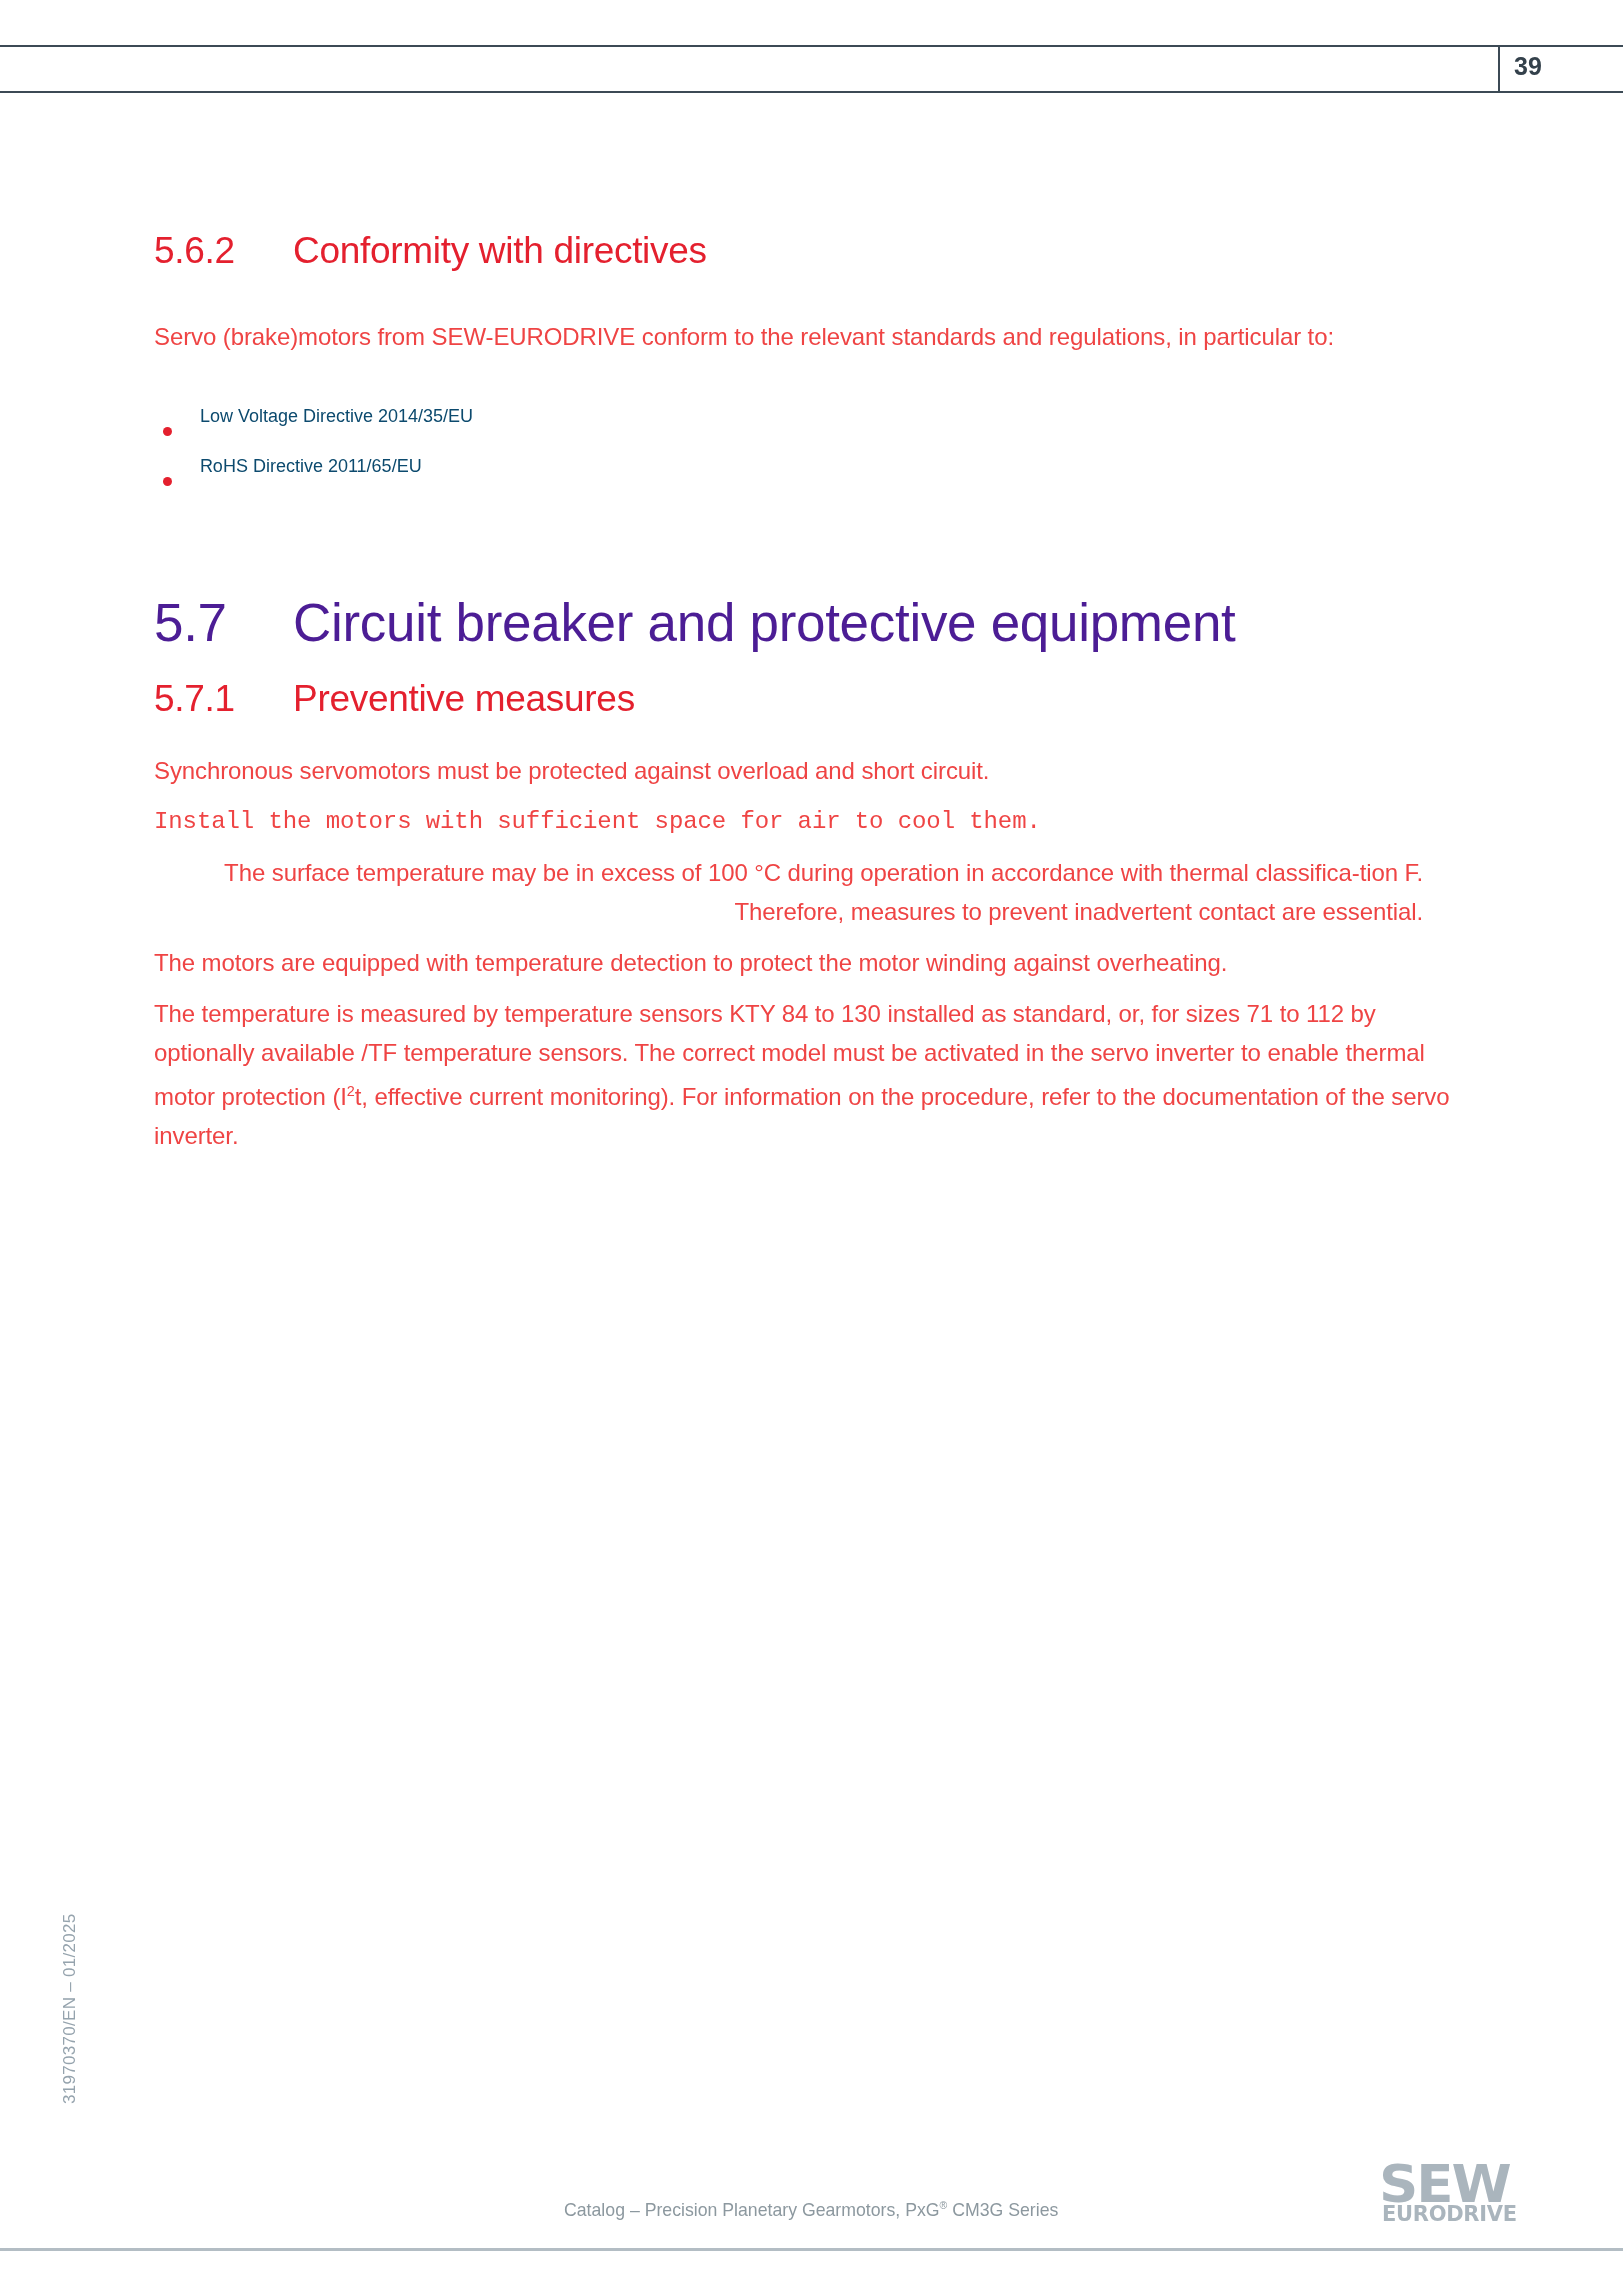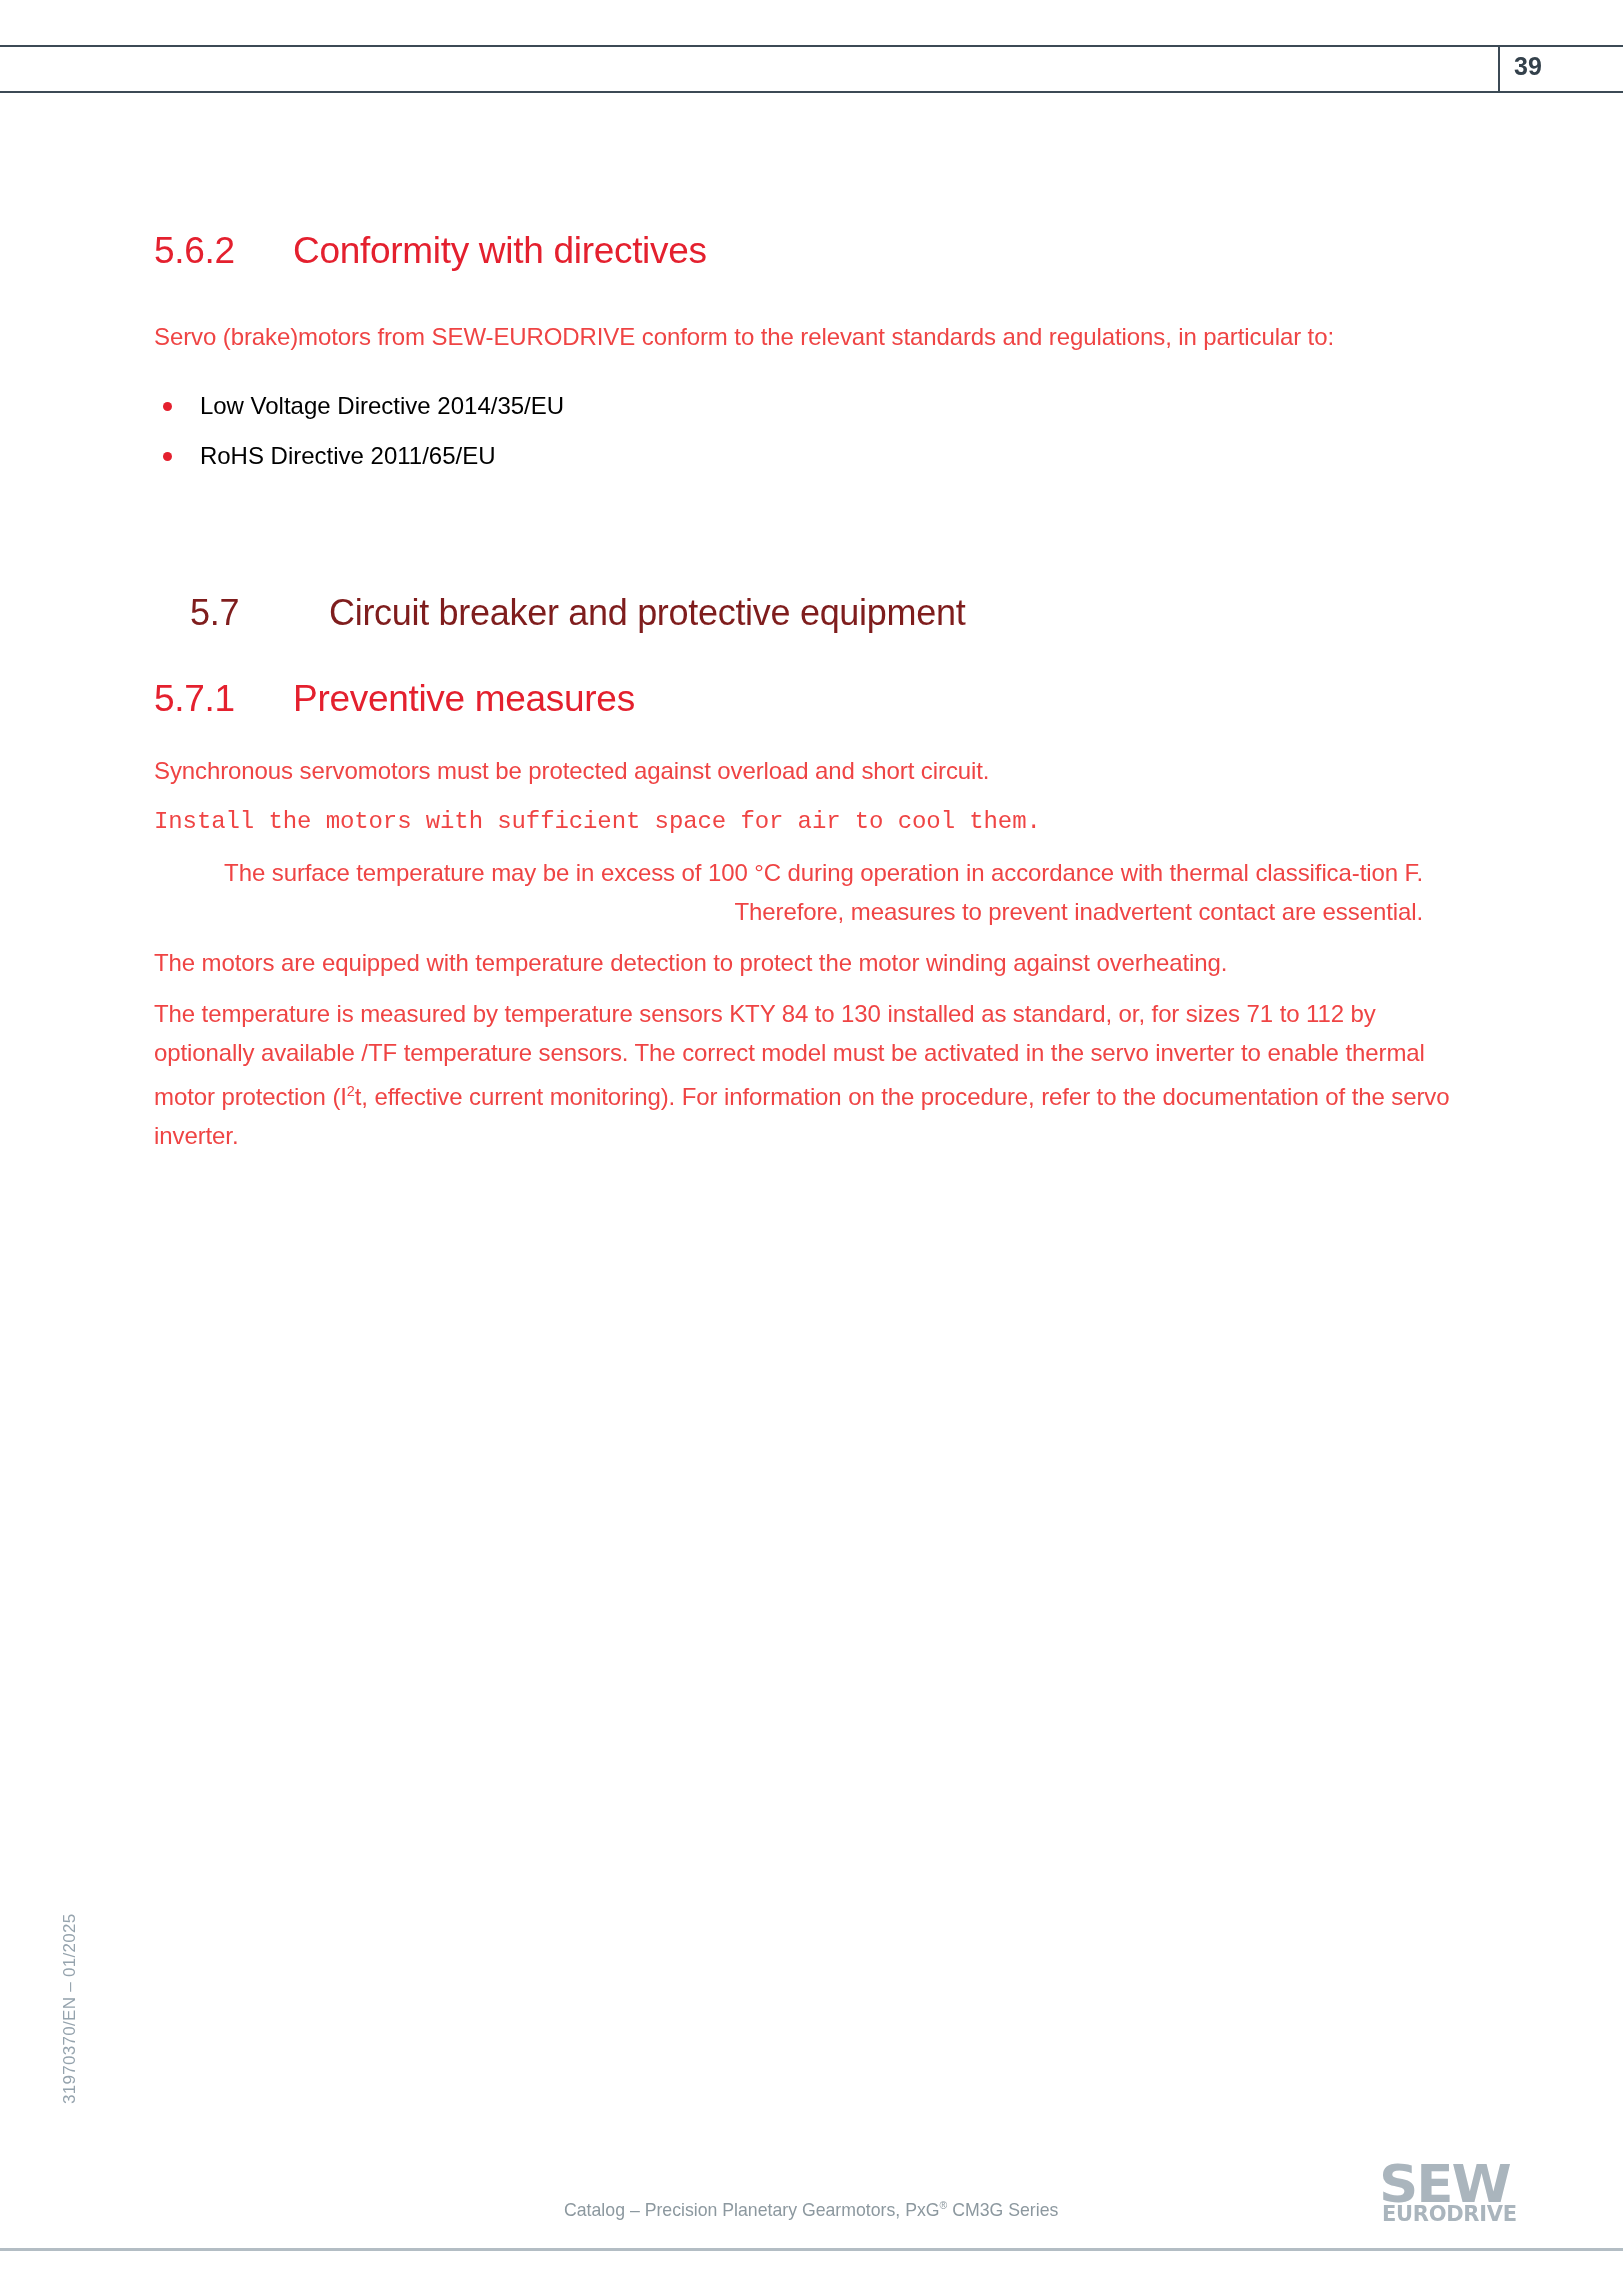--- a/index.html
+++ b/index.html
@@ -3,26 +3,26 @@
 <meta charset="utf-8">
 <style>
   html, body { margin: 0; padding: 0; background: #ffffff; }
   body { width: 1623px; height: 2295px; position: relative; overflow: hidden;
          font-family: "Liberation Sans", "DejaVu Sans", sans-serif; color: #1e1e1e; }
   .hline { position: absolute; left: 0; width: 1623px; height: 2px; background: #3c4a55; }
   .vline { position: absolute; width: 2px; background: #3c4a55; }
   .page-number { position: absolute; left: 1514px; top: 52px; font-size: 25px; font-weight: bold; color: #34414b; }
 
   .h3 { position: absolute; left: 154px; font-size: 37px; color: #e4202e; white-space: nowrap; letter-spacing: -0.3px; }
-  .h2 { position: absolute; left: 154px; font-size: 36px; color: #7f1d1d; white-space: nowrap; letter-spacing: -0.3px; margin-left: 36px; }
+  .h2 { position: absolute; left: 154px; font-size: 53px; color: #4c1d95; white-space: nowrap; letter-spacing: -0.3px; }
   .num { display: inline-block; width: 139px; }
 
   .para { position: absolute; left: 154px; width: 1315px; font-size: 24px; line-height: 39px; color: #ef4444; letter-spacing: -0.1px; }
   .bullet-list { position: absolute; left: 154px; top: 386px; margin: 0; padding: 0; list-style: none; }
-  .bullet-item { height: 50px; display: flex; align-items: flex-start; font-size: 24px; line-height: 39px; color: #000000; }
+  .bullet-item { height: 50px; display: flex; align-items: flex-end; font-size: 18px; line-height: 39px; color: #0c4a6e; }
   .bullet-dot { width: 9.2px; height: 9.2px; border-radius: 50%; background: #e4202e; margin-left: 9.2px; margin-top: 15.7px; margin-right: 27.5px; flex: none; }
 
   .side-text { position: absolute; left: 60px; top: 2104px; transform-origin: left top; transform: rotate(-90deg);
                font-size: 17px; color: #95a3ad; white-space: nowrap; letter-spacing: 0.3px; }
   .footer-text { position: absolute; left: 564px; top: 2199px; font-size: 17.7px; color: #8c989f; white-space: nowrap; }
   .footer-text sup { font-size: 10.5px; }
   .footer-line { position: absolute; left: 0; top: 2248px; width: 1623px; height: 2.6px; background: #b3bdc4; }
   .logo { position: absolute; left: 1382px; top: 2163px; width: 116px; color: #aab5bd; font-weight: bold; text-align: center; }
   .logo-sew { display: block; font-size: 52px; line-height: 42px; letter-spacing: -2px; font-family: "DejaVu Sans", sans-serif; font-weight: bold; transform: scaleX(1.05); }
   .logo-euro { display: block; font-size: 21px; line-height: 19.6px; letter-spacing: -0.3px; font-family: "DejaVu Sans", sans-serif; font-weight: bold; }

